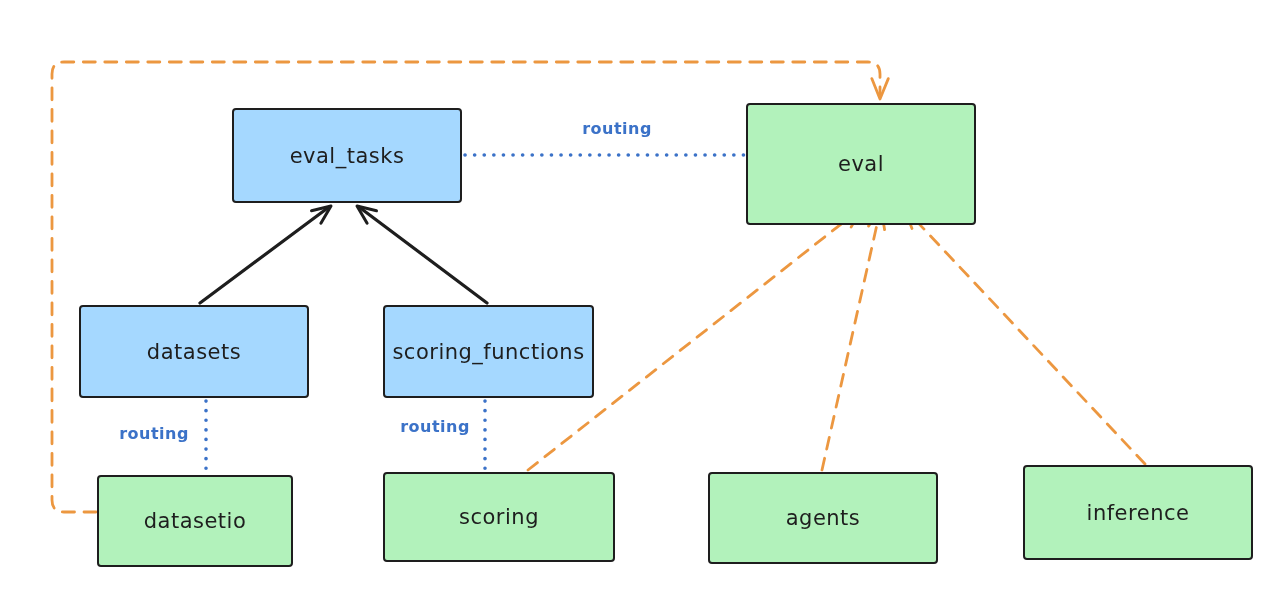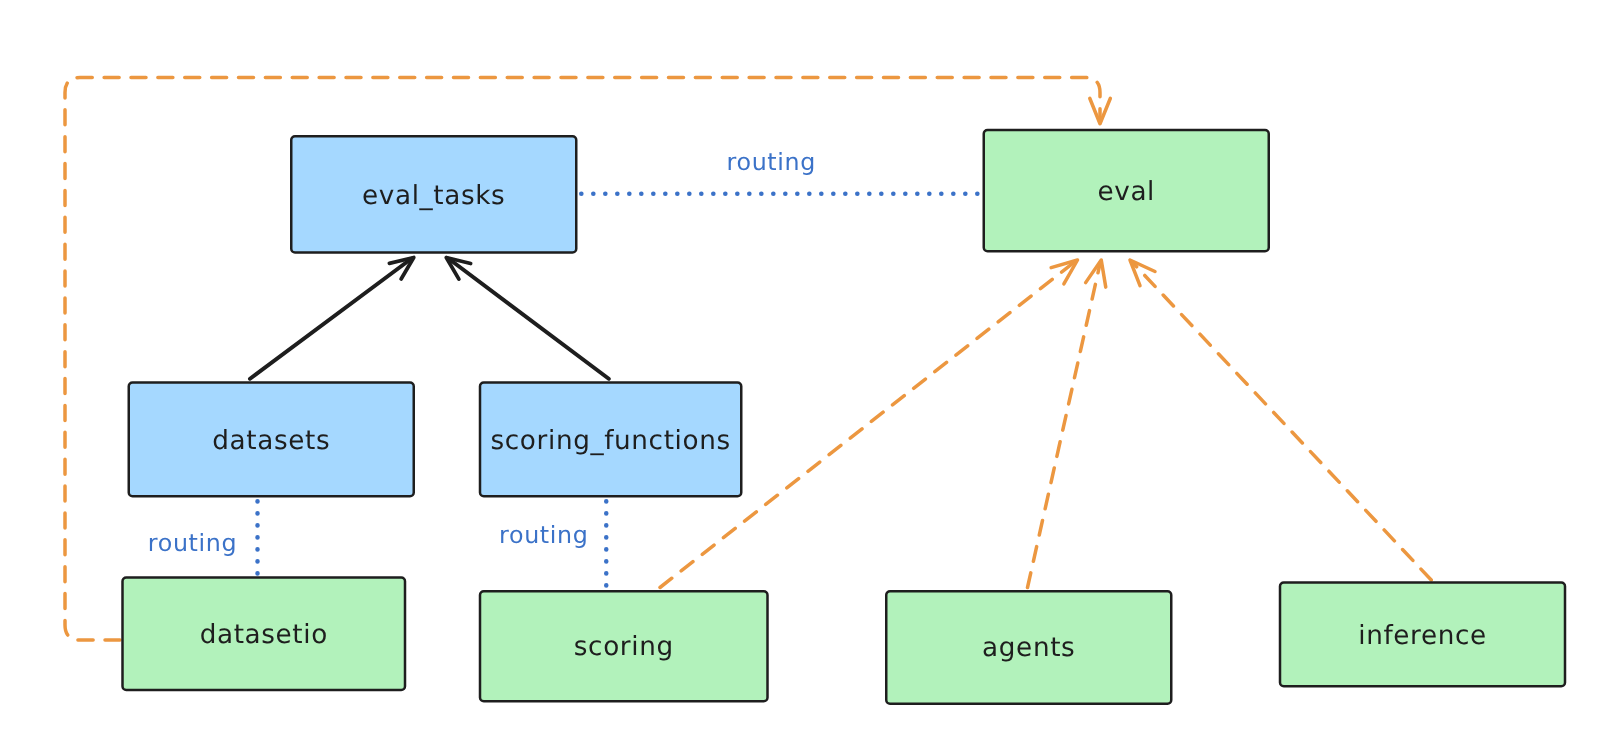--- a/index.html
+++ b/index.html
@@ -27,22 +27,22 @@
     color: var(--stroke-dark, #1e1e1e);
     font-size: 21px;
     letter-spacing: 0.5px;
   }
   .node.blue  { background: var(--node-blue-fill, #a5d8ff); }
   .node.green { background: var(--node-green-fill, #b2f2bb); }
   .edge-label {
     position: absolute;
     text-align: center;
     color: var(--routing-blue, #3b72c8);
-    font-size: 19px;
-    font-weight: normal;
+    font-size: 16px;
+    font-weight: bold;
     letter-spacing: 0.5px;
   }
   .solid-black {
     stroke: var(--stroke-dark, #1e1e1e);
     stroke-width: 3.2; fill: none; stroke-linecap: round;
   }
   .head-black {
     stroke: var(--stroke-dark, #1e1e1e);
     stroke-width: 3; fill: none; stroke-linecap: round; stroke-linejoin: round;
   }
@@ -90,45 +90,45 @@
     <path class="head-orange" d="M 912,228.5 L 904,208 L 924,217.2"></path>
 
     <path class="dashed-orange" d="M 96,512 L 64,512 Q 52,512 52,500 L 52,74 Q 52,62 64,62 L 868,62 Q 880,62 880,74 L 880,94"></path>
     <path class="head-orange" d="M 871.8,78.6 L 880,99 L 888.3,78.6"></path>
   </svg>
 
   <div class="node blue" style="left:232px;top:108px;width:230px;height:95px">
     <span>eval_tasks</span>
   </div>
 
-  <div class="node green" style="left:786px;top:103px;width:230px;height:99px">
+  <div class="node green" style="left:746px;top:103px;width:230px;height:122px">
     <span>eval</span>
   </div>
 
-  <div class="node blue" style="left:102px;top:305px;width:230px;height:93px">
+  <div class="node blue" style="left:79px;top:305px;width:230px;height:93px">
     <span>datasets</span>
   </div>
 
   <div class="node blue" style="left:383px;top:305px;width:211px;height:93px">
     <span>scoring_functions</span>
   </div>
 
-  <div class="node green" style="left:97px;top:461px;width:228px;height:92px">
+  <div class="node green" style="left:97px;top:475px;width:196px;height:92px">
     <span>datasetio</span>
   </div>
 
   <div class="node green" style="left:708px;top:472px;width:230px;height:92px">
     <span>agents</span>
   </div>
 
   <div class="node green" style="left:383px;top:472px;width:232px;height:90px">
     <span>scoring</span>
   </div>
 
-  <div class="node green" style="left:1023px;top:465px;width:230px;height:85px">
+  <div class="node green" style="left:1023px;top:465px;width:230px;height:95px">
     <span>inference</span>
   </div>
 
   <div class="edge-label" style="left:575px;top:119px;width:84px">routing</div>
   <div class="edge-label" style="left:112px;top:424px;width:84px">routing</div>
   <div class="edge-label" style="left:393px;top:417px;width:84px">routing</div>
 
 </div>
 
 </body></html>

